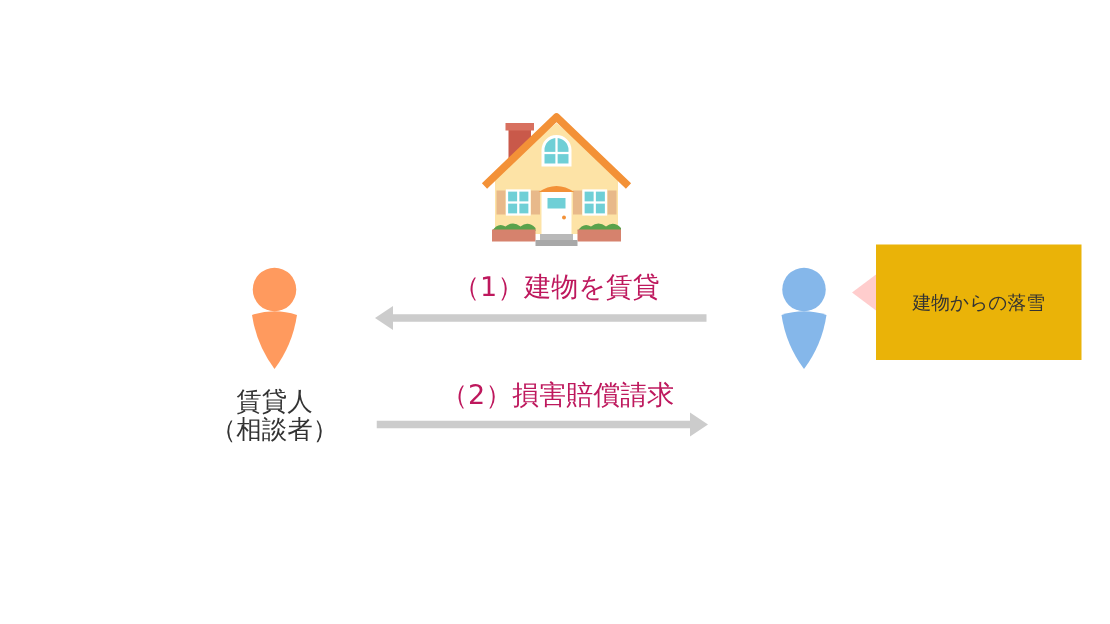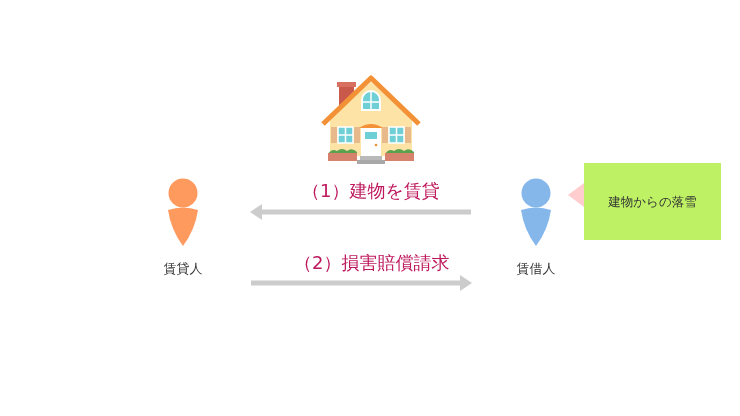--- a/index.html
+++ b/index.html
@@ -1,21 +1,21 @@
 <!DOCTYPE html>
 <html><head>
 <meta charset="utf-8">
 <style>
   html, body { margin:0; padding:0; }
   body { width:740px; height:416px; background:#ffffff; position:relative; overflow:hidden;
          font-family:"DejaVu Sans","Liberation Sans",sans-serif; color:#333333; }
   .abs { position:absolute; }
-  .label { font-size:13px; text-align:center; line-height:19px; color:#333; }
+  .label { font-size:17px; text-align:center; line-height:19px; color:#333; }
   .arrow-label { font-size:18px; color:#be185d; white-space:nowrap; }
-  .bubble { position:absolute; left:584px; top:163px; width:137px; height:77px; background:#bef264;
+  .bubble { position:absolute; left:584px; top:163px; width:137px; height:77px; background:#eab308;
             display:flex; flex-direction:column; align-items:center; justify-content:center;
             font-size:12.5px; line-height:19px; color:#333; }
   .bubble::before { content:""; position:absolute; left:-16px; top:20px; border-style:solid;
             border-width:12px 16px 12px 0; border-color:transparent #ffcdcd transparent transparent; }
 </style>
 </head>
 <body>
 
 <svg class="abs" style="left:318px;top:74px" width="106" height="92" viewBox="0 0 106 92">
 
@@ -55,28 +55,28 @@
   <rect x="42" y="82" width="22" height="4" fill="#b9b9b9"></rect>
   <rect x="39" y="86" width="28" height="4" fill="#a8a8a8"></rect>
 </svg>
 
 <svg class="abs" style="left:166px;top:178px" width="34" height="70" viewBox="0 0 34 70">
   <circle cx="17" cy="15" r="14.5" fill="#ff9a5e"></circle>
   <path d="M2,32 Q17,27 32,32 Q29,52 17,68 Q5,52 2,32 Z" fill="#ff9a5e"></path>
 </svg>
 <div class="abs label" style="left:133px;top:259px;width:100px;">
   <div>賃貸人</div>
+  <div>（相談者）</div>
 </div>
 
 <svg class="abs" style="left:519px;top:178px" width="34" height="70" viewBox="0 0 34 70">
   <circle cx="17" cy="15" r="14.5" fill="#85b7ea"></circle>
   <path d="M2,32 Q17,27 32,32 Q29,52 17,68 Q5,52 2,32 Z" fill="#85b7ea"></path>
 </svg>
 <div class="abs label" style="left:486px;top:259px;width:100px;">
-  <div>賃借人</div>
 </div>
 
 <div class="abs arrow-label" style="left:302px;top:179px;">（1）建物を賃貸</div>
 <svg class="abs" style="left:250px;top:203px" width="222" height="18" viewBox="0 0 222 18">
   <rect x="10" y="6.5" width="211" height="5" fill="#cccccc"></rect>
   <polygon points="0,9 12,1 12,17" fill="#cccccc"></polygon>
 </svg>
 
 <div class="abs arrow-label" style="left:294px;top:251px;">（2）損害賠償請求</div>
 <svg class="abs" style="left:251px;top:274px" width="222" height="18" viewBox="0 0 222 18">

